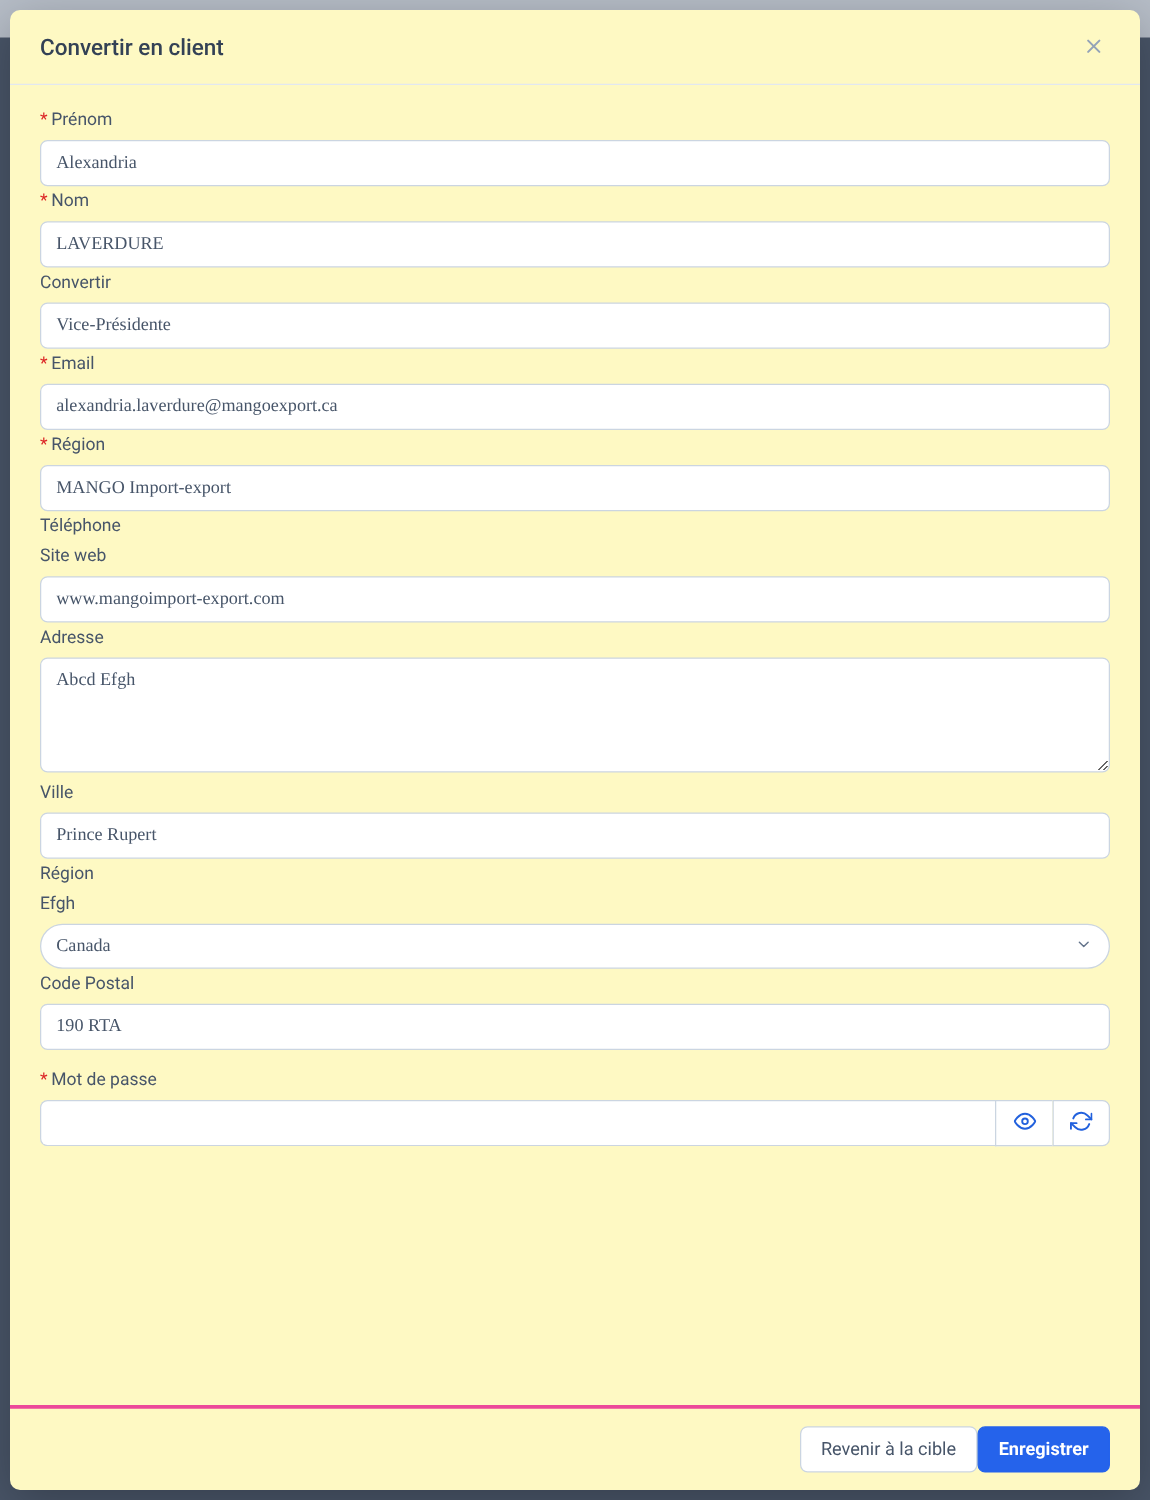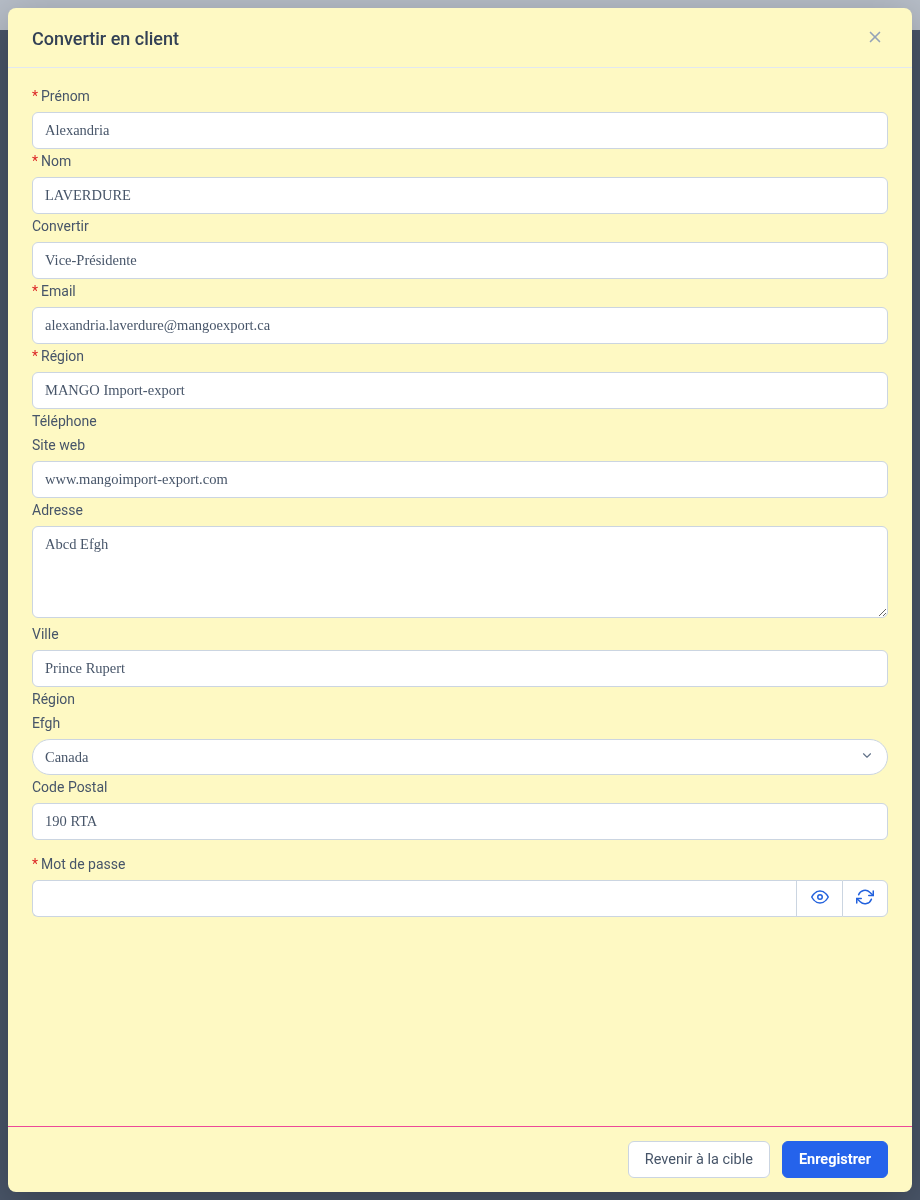--- a/index.html
+++ b/index.html
@@ -112,25 +112,24 @@
     cursor: pointer;
     color: #2261dd;
   }
   .icon-btn.eye { border-right: none; }
   .icon-btn.refresh {
     border-top-right-radius: 6px;
     border-bottom-right-radius: 6px;
   }
   .icon-btn svg { width: 18px; height: 18px; }
   .modal-footer {
-    border-top: 1px solid #ec4899;
+    border-top: 3px solid #ec4899;
     padding: 14px 24px;
     display: flex;
     justify-content: flex-end;
-    gap: 12px;
   }
   .btn {
     padding: 9px 16px;
     border-radius: 6px;
     font-size: 14.5px;
     cursor: pointer;
     font-family: inherit;
   }
   .btn-secondary {
     background: #fff;

